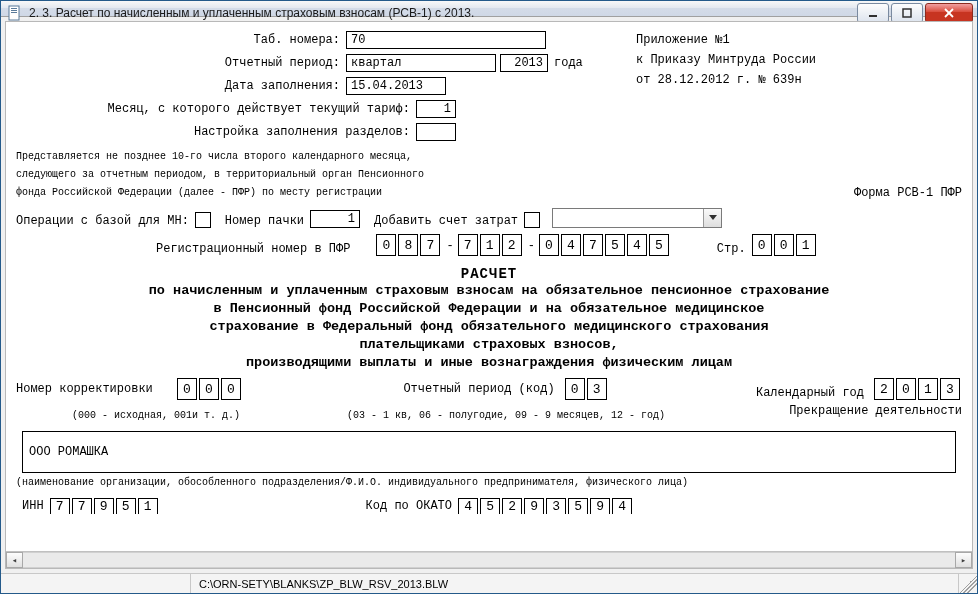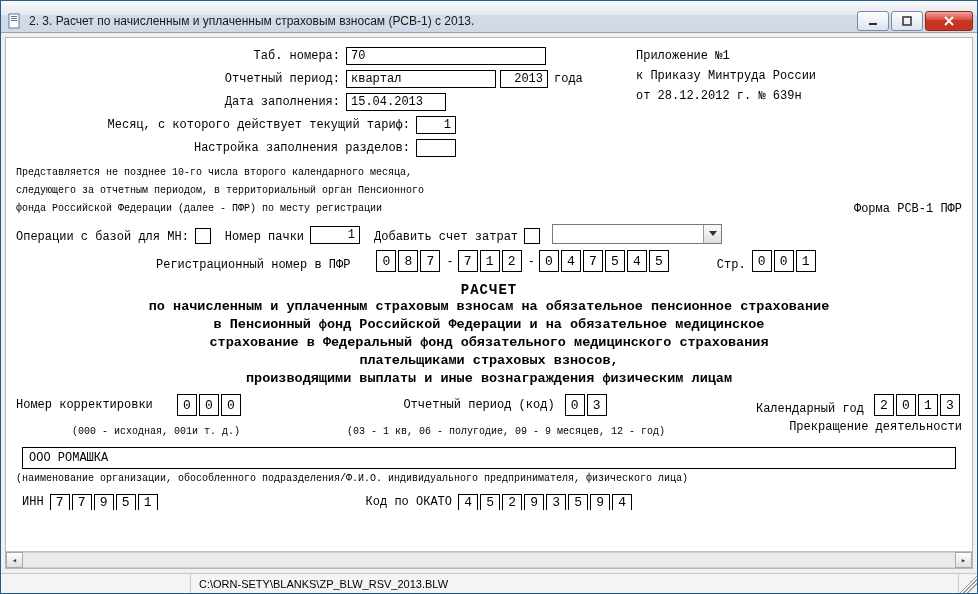--- a/index.html
+++ b/index.html
@@ -13,21 +13,21 @@
   .window {
     width: 978px;
     height: 594px;
     border: 1px solid #245a8a;
     background: #f0f0f0;
     display: flex;
     flex-direction: column;
     box-shadow: 0 0 6px rgba(0,0,0,0.3);
   }
   .titlebar {
-    height: 32px;
+    height: 16px;
     background: linear-gradient(to bottom, #f8f8f8 0%, #e4e9f0 45%, #d4dce8 46%, #cfd8e6 100%);
     border-bottom: 1px solid #a0a0a0;
     display: flex;
     align-items: center;
     padding: 8px 4px 0 6px;
   }
   .title-icon {
     width: 16px; height: 16px;
     margin-right: 6px;
     display: inline-flex; align-items: center; justify-content: center;
@@ -119,21 +119,21 @@
 
   .form-title { text-align: center; font-weight: bold; font-size: 14px; margin-top: 10px; letter-spacing: 1px; }
   .form-desc { text-align: center; font-weight: bold; font-size: 13.5px; line-height: 18px; }
 
   .lower-row { display: flex; align-items: flex-start; gap: 40px; margin: 6px 0 2px 0; }
   .lower-block { flex: 1; }
   .sublabel { font-size: 10px; text-align: center; margin-top: 10px; }
 
   .org-box {
     border: 1px solid #000;
-    height: 22px;
+    height: 42px;
     padding: 4px 6px;
     margin: 10px 6px 0 6px;
     font-size: 12px;
     display: flex; align-items: center;
   }
   .org-caption { font-size: 10px; text-align: left; margin-top: 4px; }
 
   .cut-row {
     display: flex;
     align-items: center;

